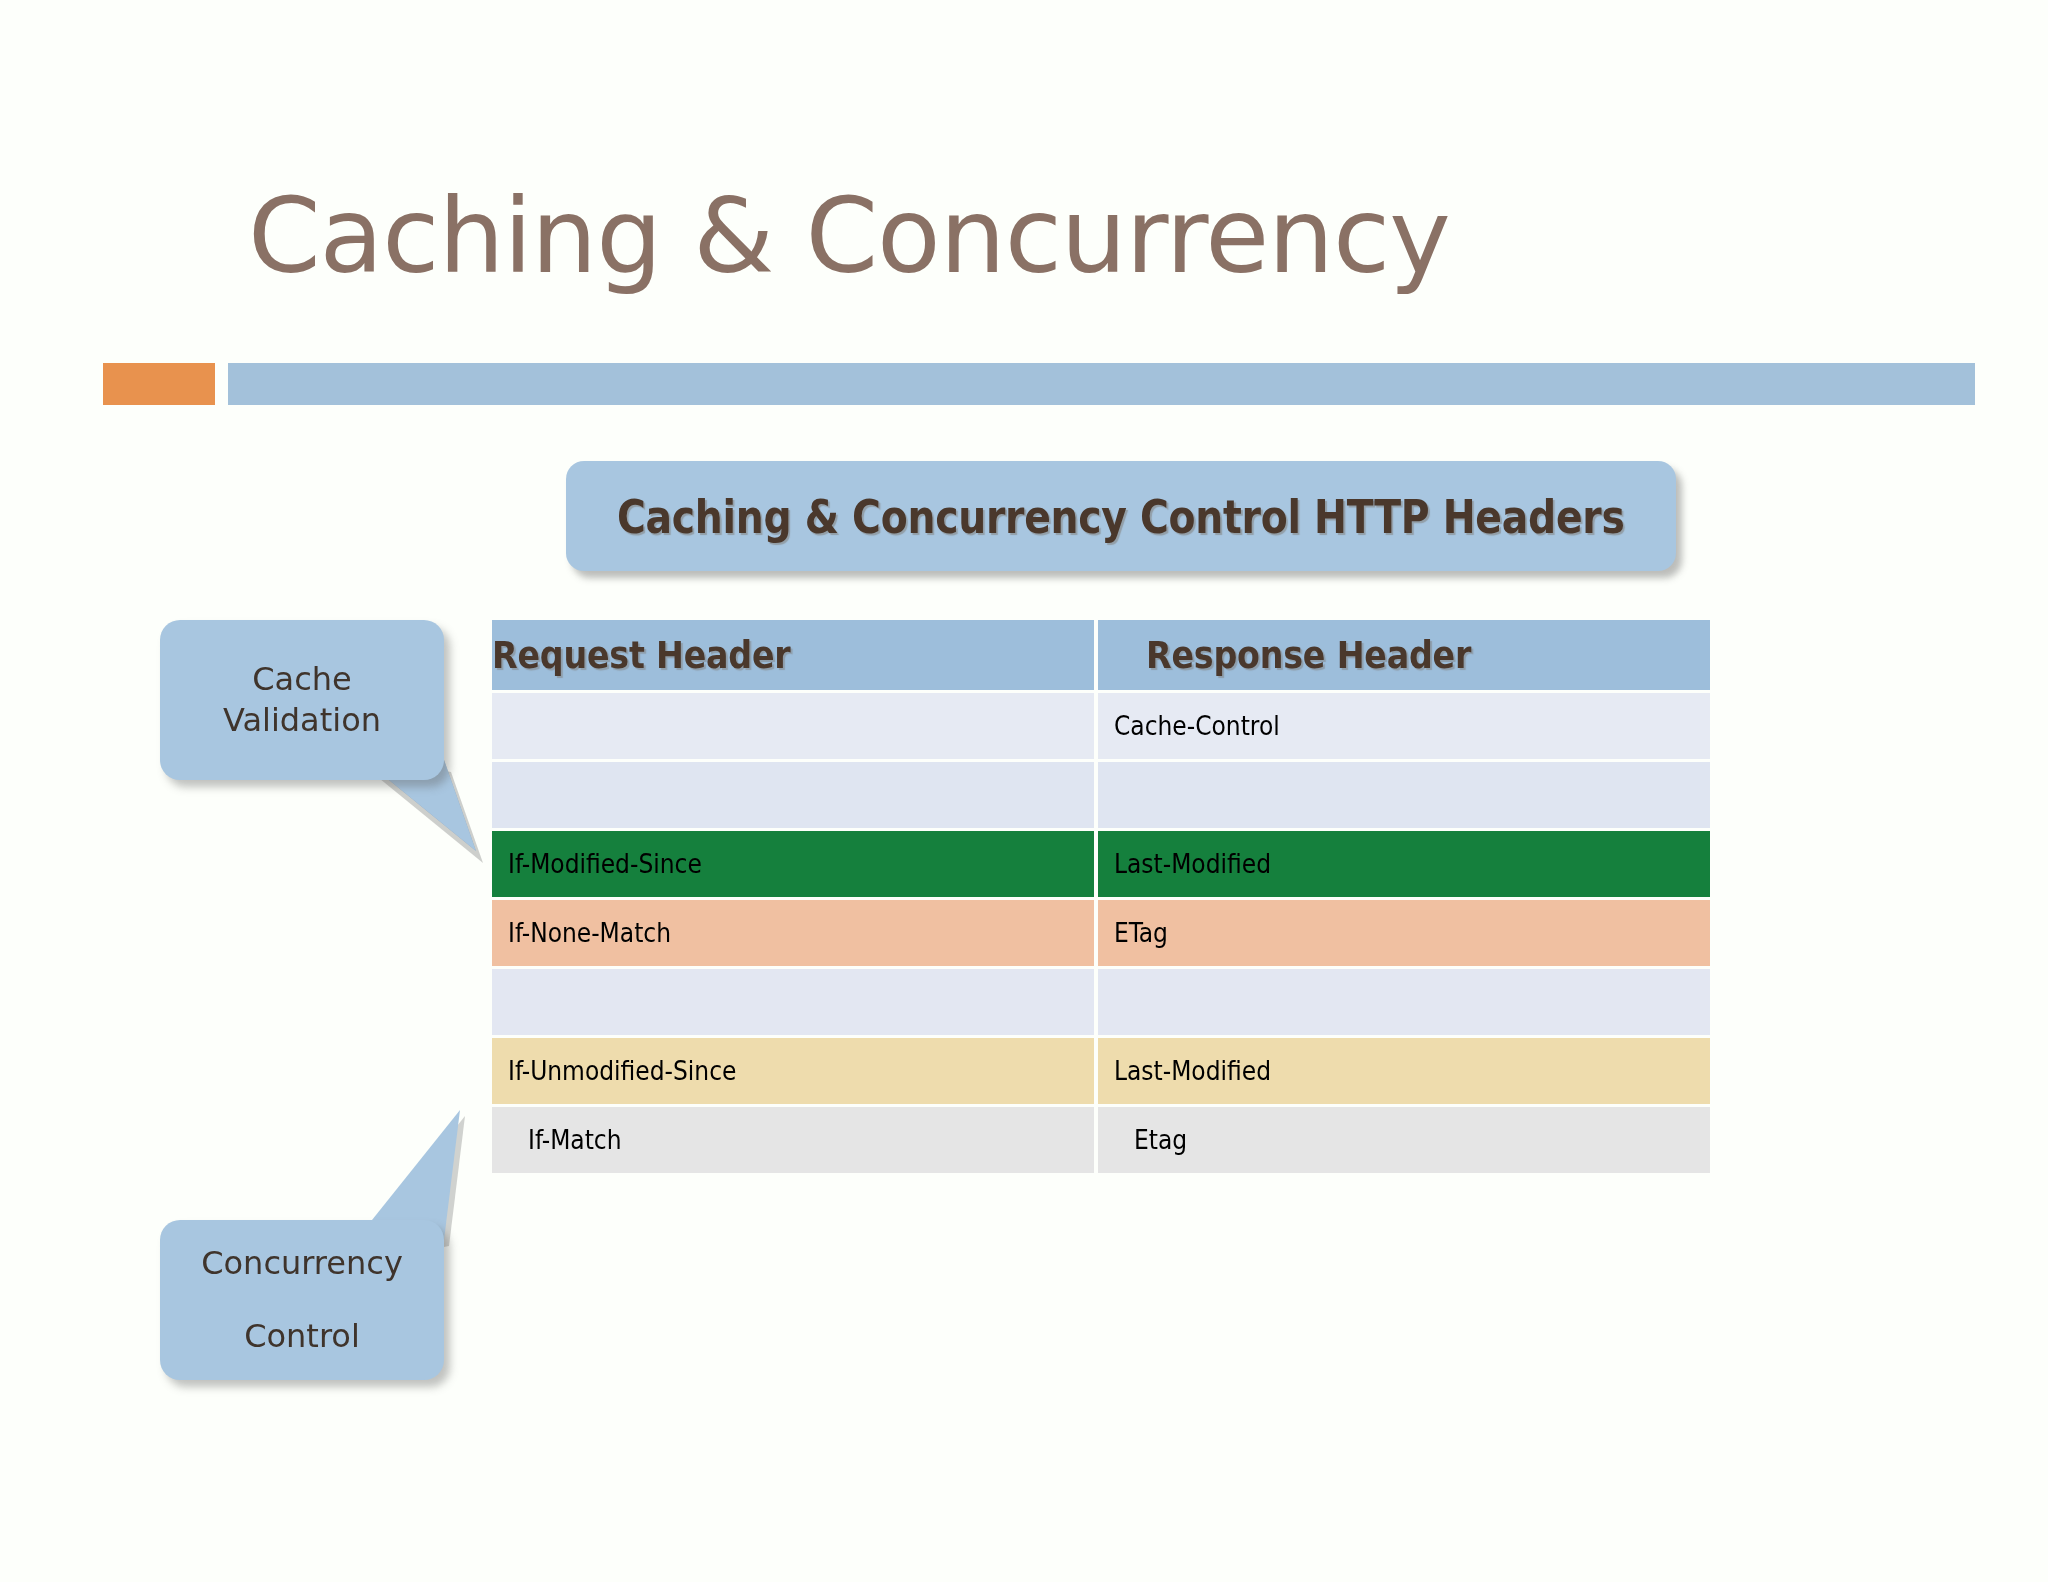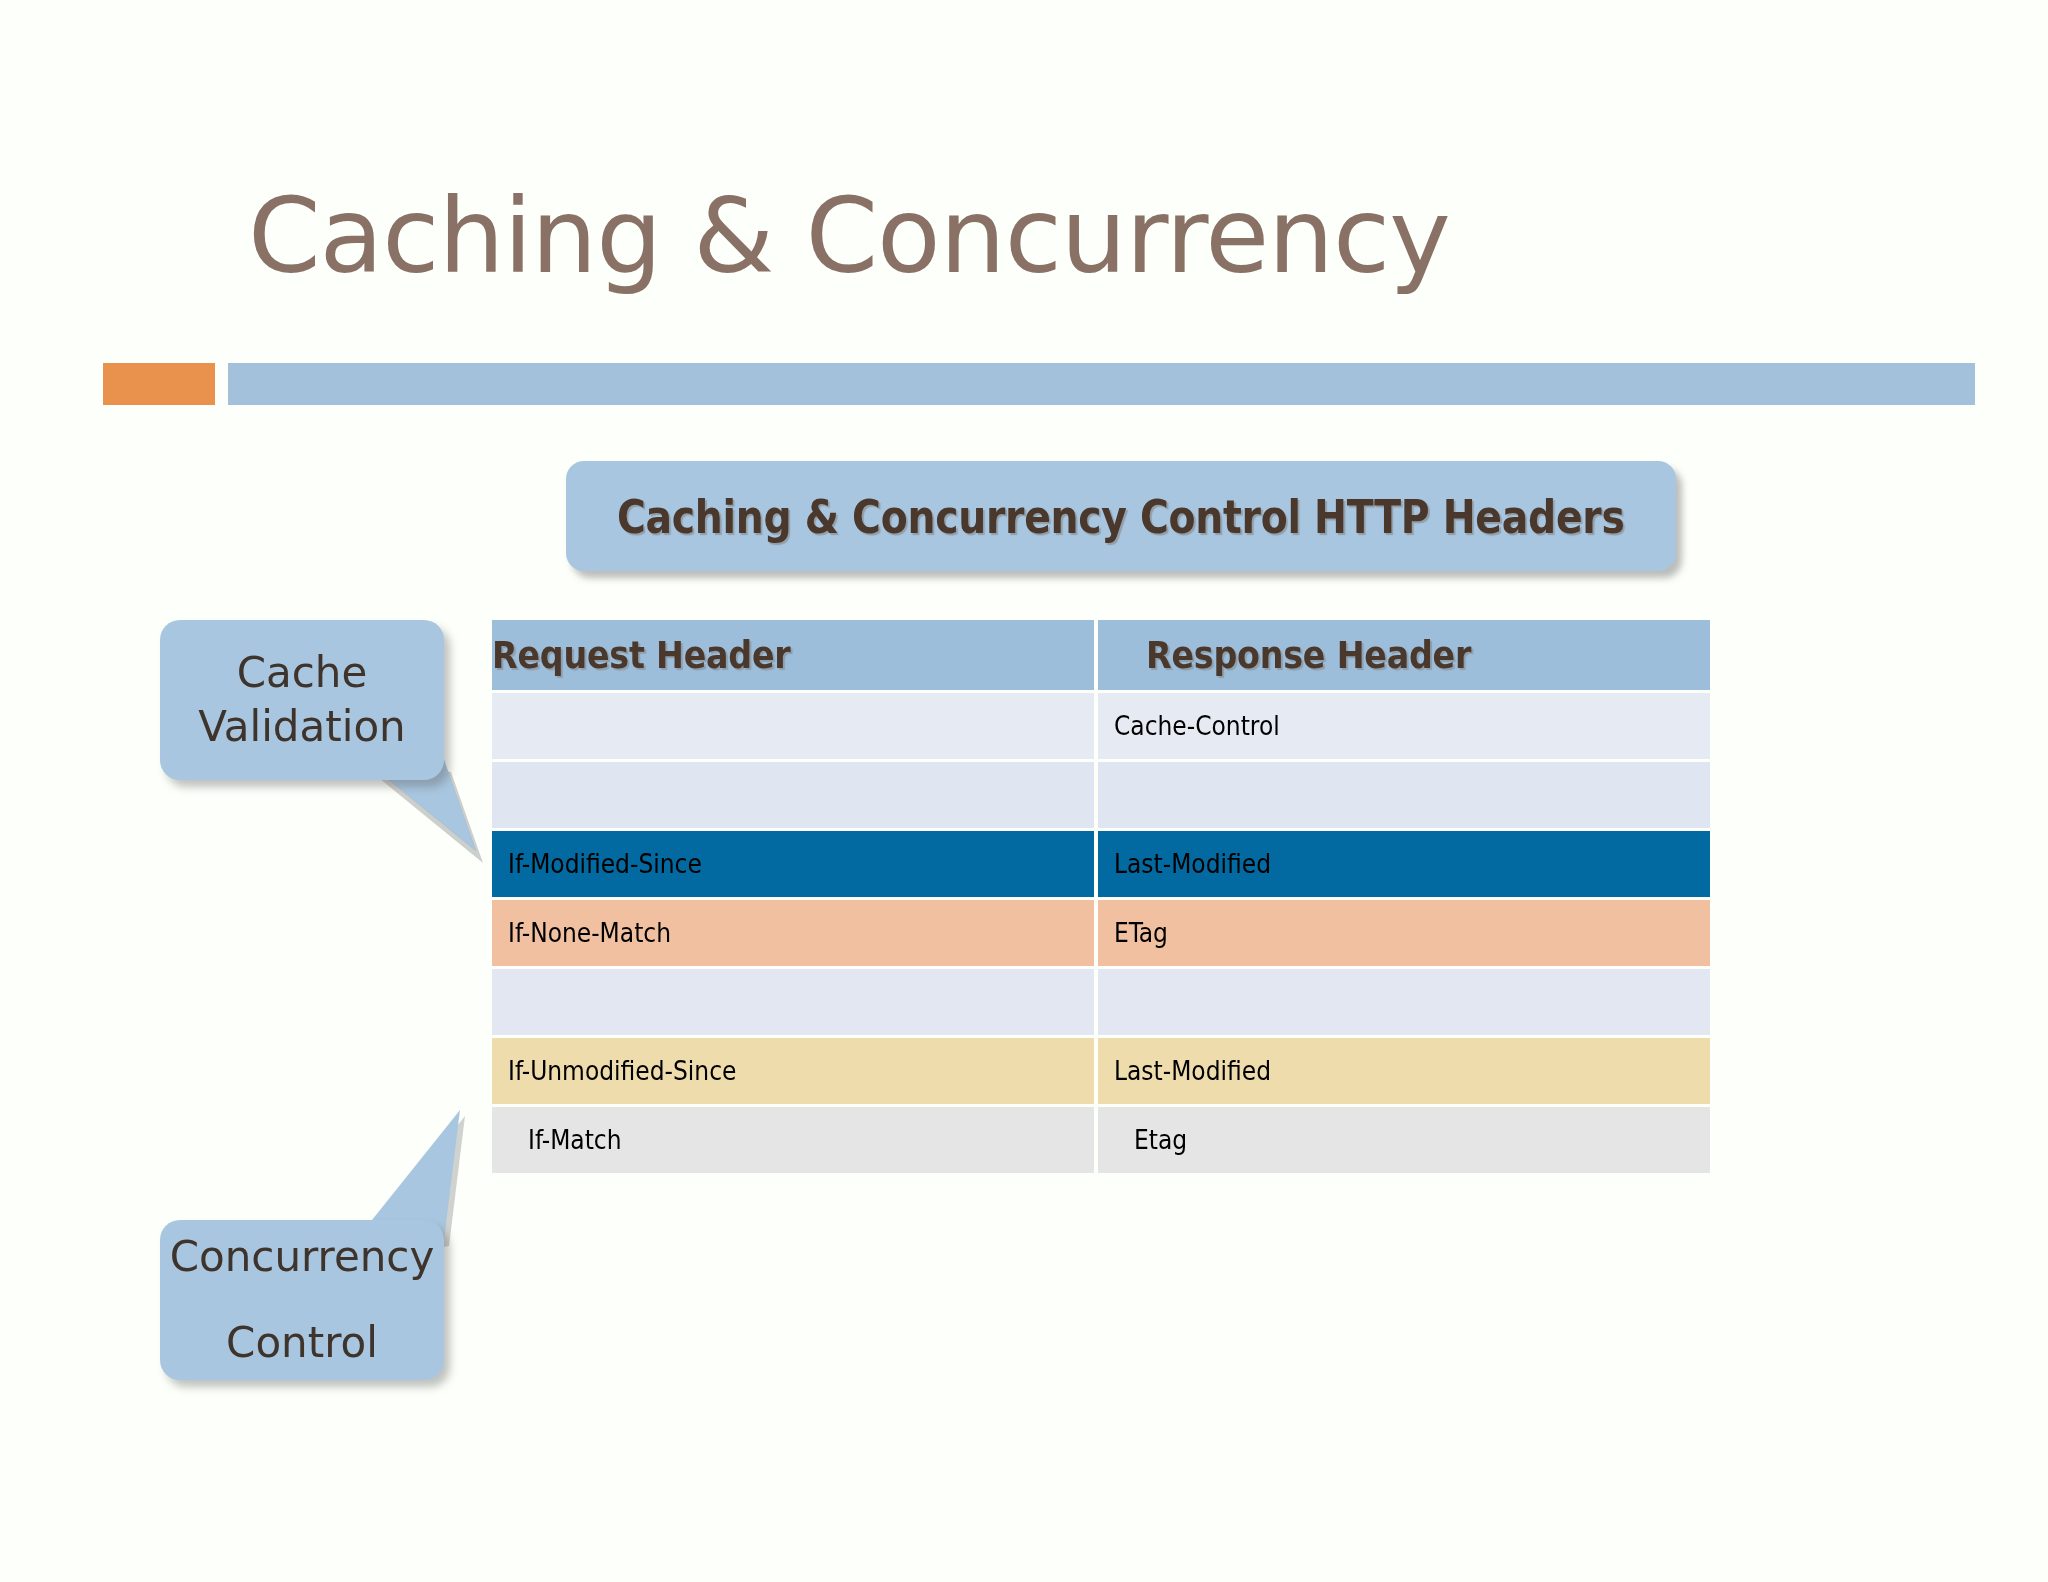--- a/index.html
+++ b/index.html
@@ -116,40 +116,40 @@
   #headers-table thead th:last-child { border-right: none; padding-left: 48px; }
 
   #headers-table tbody td {
     border-right: 4px solid #fdfffb;
   }
   #headers-table tbody td:last-child { border-right: none; }
 
   #headers-table tr.row-pale-a td { background: #e6eaf3; }
   #headers-table tr.row-pale-b td { background: #dfe5f1; }
   #headers-table tr.row-pale-c td { background: #e3e7f2; }
-  #headers-table tr.row-peach td  { background: #0369a1; }
+  #headers-table tr.row-peach td  { background: #15803d; }
   #headers-table tr.row-peach2 td { background: #f0c0a1; }
   #headers-table tr.row-sand td   { background: #eedcad; }
   #headers-table tr.row-sand2 td  { background: #e5e5e5; padding-left: 36px; }
 
   
   .callout {
     position: absolute;
   }
   .callout .bubble {
     position: absolute;
     background: #a8c6e0;
     border-radius: 20px;
     box-shadow: 6px 7px 8px rgba(95,95,95,0.38);
     display: flex;
     flex-direction: column;
     align-items: center;
     justify-content: center;
     font-family: "DejaVu Sans", sans-serif;
-    font-size: 42px;
+    font-size: 32px;
     color: #3f342c;
     line-height: 1.28;
     text-align: center;
     z-index: 2;
   }
   .callout svg {
     position: absolute;
     overflow: visible;
     z-index: 1;
   }

